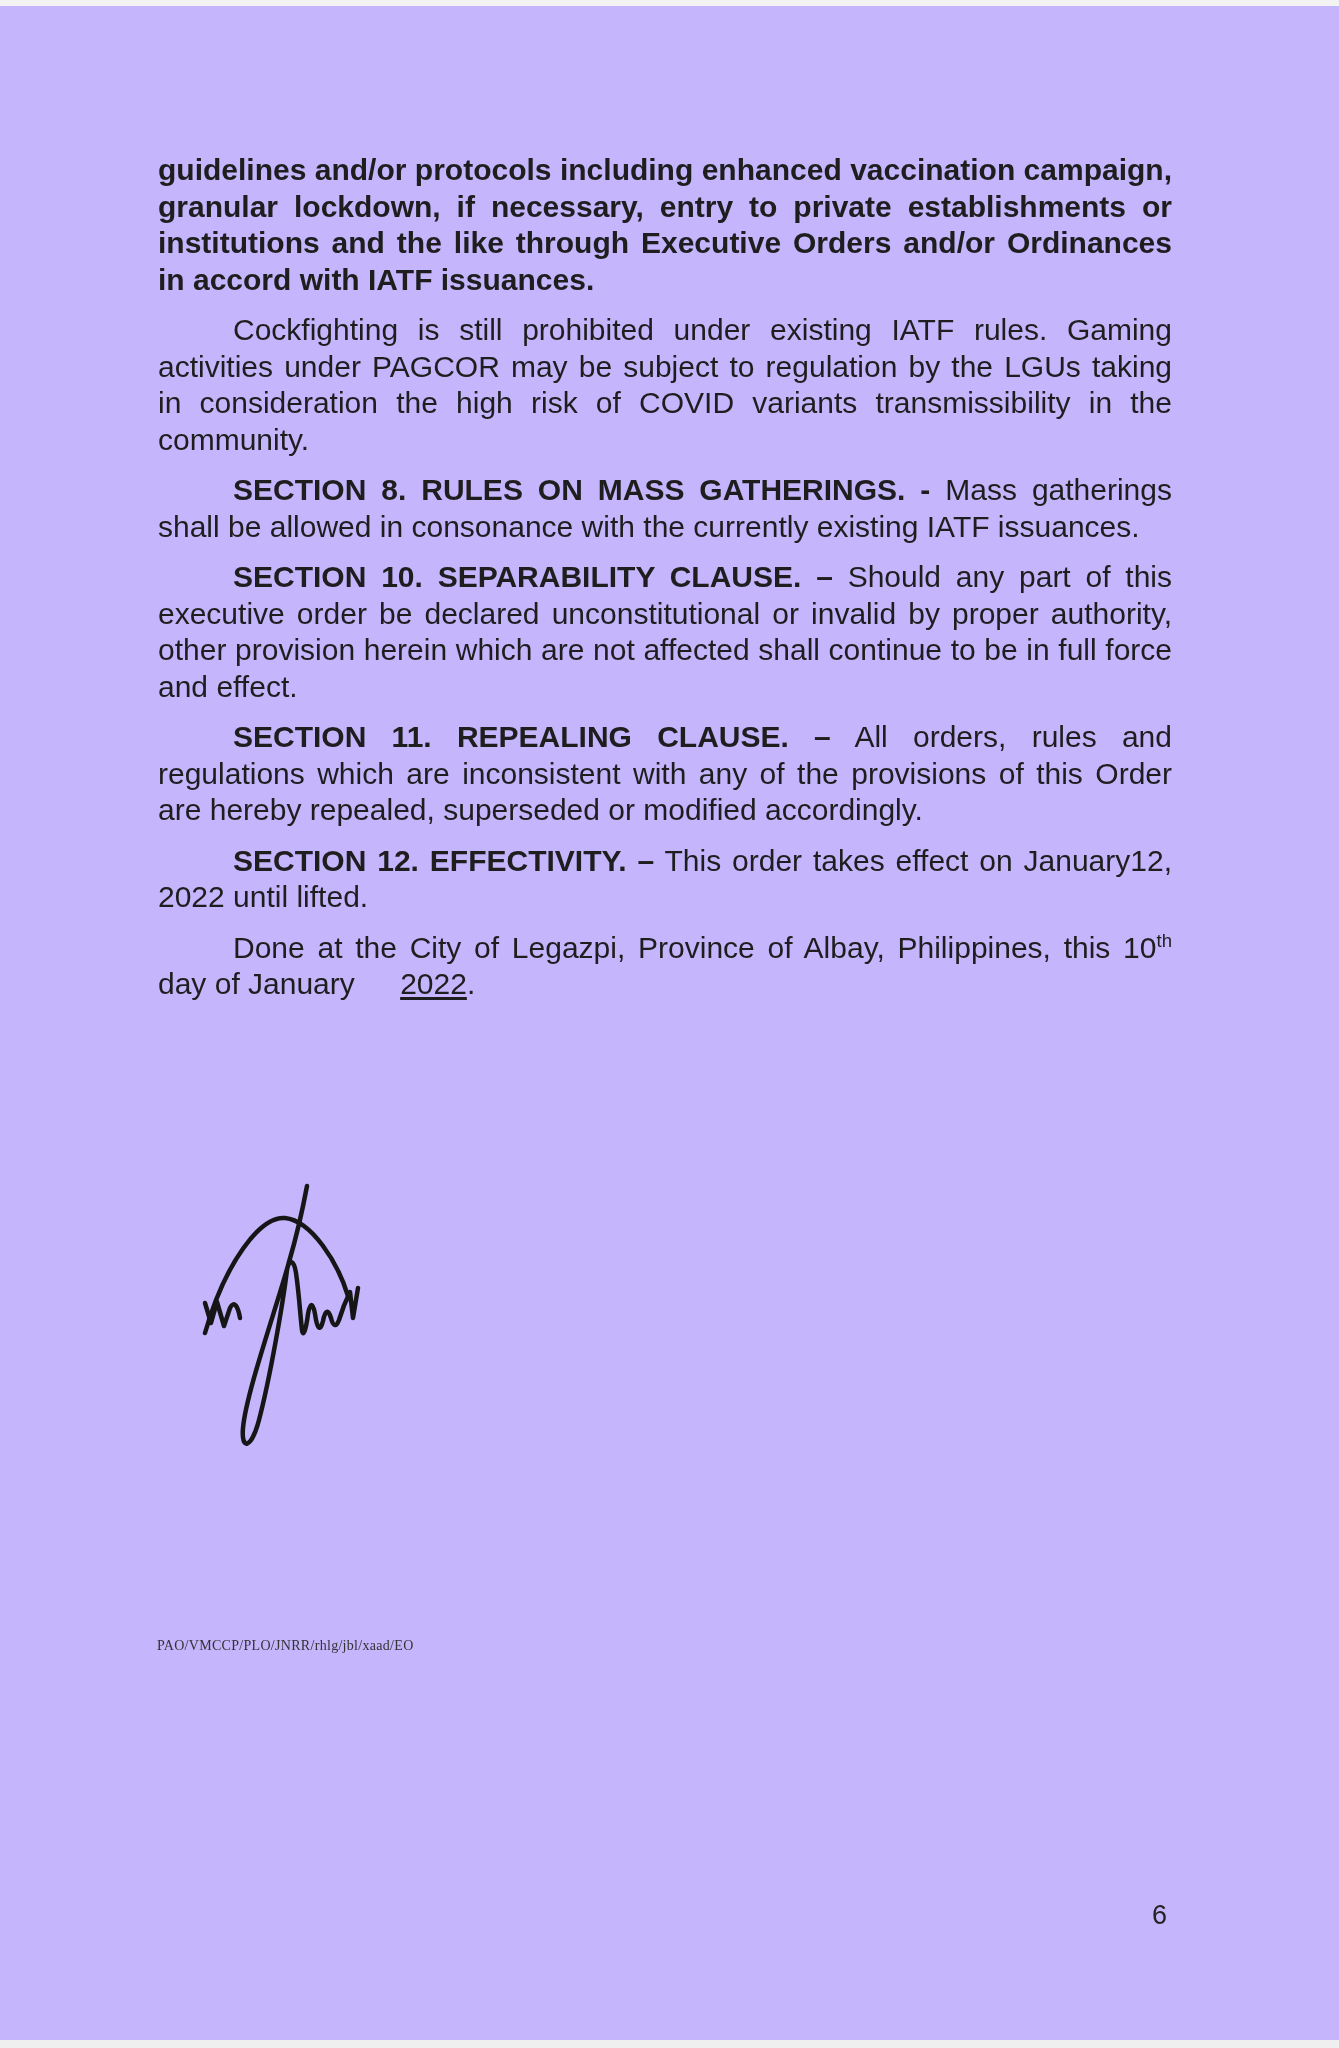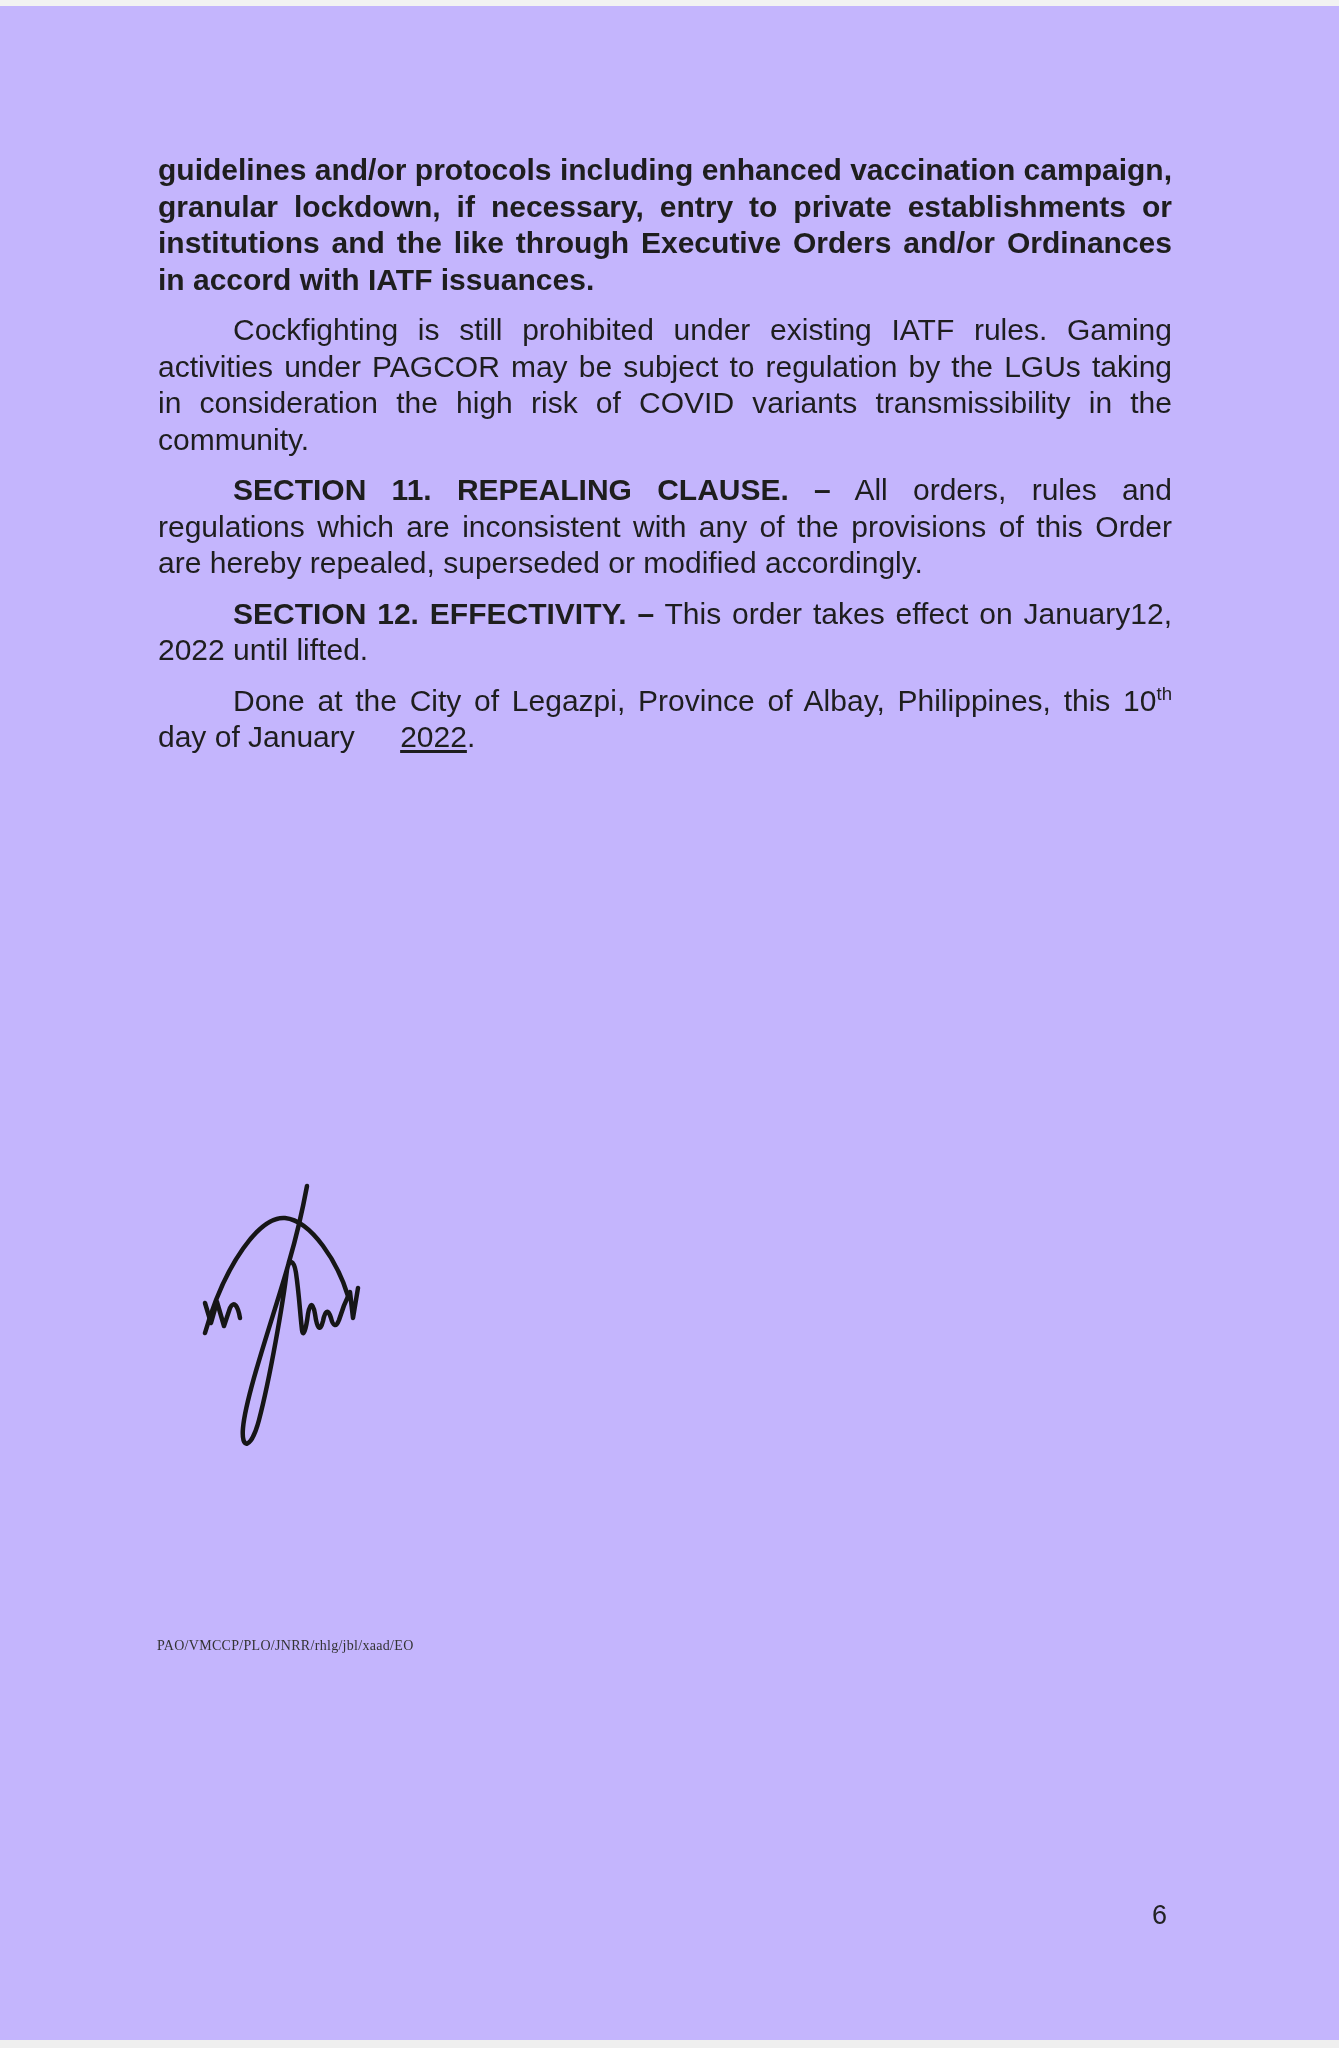--- a/index.html
+++ b/index.html
@@ -72,23 +72,25 @@
 <div class="page">
 
   <div class="scan-edge-top"></div>
 
   <div class="content">
 
     <p class="bold no-indent">guidelines and/or protocols including enhanced vaccination campaign, granular lockdown, if necessary, entry to private establishments or institutions and the like through Executive Orders and/or Ordinances in accord with IATF issuances.</p>
 
     <p>Cockfighting is still prohibited under existing IATF rules. Gaming activities under PAGCOR may be subject to regulation by the LGUs taking in consideration the high risk of COVID variants transmissibility in the community.</p>
 
+    <p><b>SECTION 8. RULES ON MASS GATHERINGS. -</b><span> Mass gatherings shall be allowed in consonance with the currently existing IATF issuances.</span></p>
 
 
 
+    <p><b>SECTION 10. SEPARABILITY CLAUSE. –</b><span> Should any part of this executive order be declared unconstitutional or invalid by proper authority, other provision herein which are not affected shall continue to be in full force and effect.</span></p>
 
     <p><b>SECTION 11. REPEALING CLAUSE. –</b><span> All orders, rules and regulations which are inconsistent with any of the provisions of this Order are hereby repealed, superseded or modified accordingly.</span></p>
 
     <p><b>SECTION 12. EFFECTIVITY. –</b><span> This order takes effect on January12, 2022 until lifted.</span></p>
 
     <p><span>Done at the City of Legazpi, Province of Albay, Philippines, this 10</span><sup>th</sup><span> day of January </span><span class="u">2022</span><span>.</span></p>
 
   </div>
 
   <svg class="signature" viewBox="0 0 270 300" xmlns="http://www.w3.org/2000/svg">

